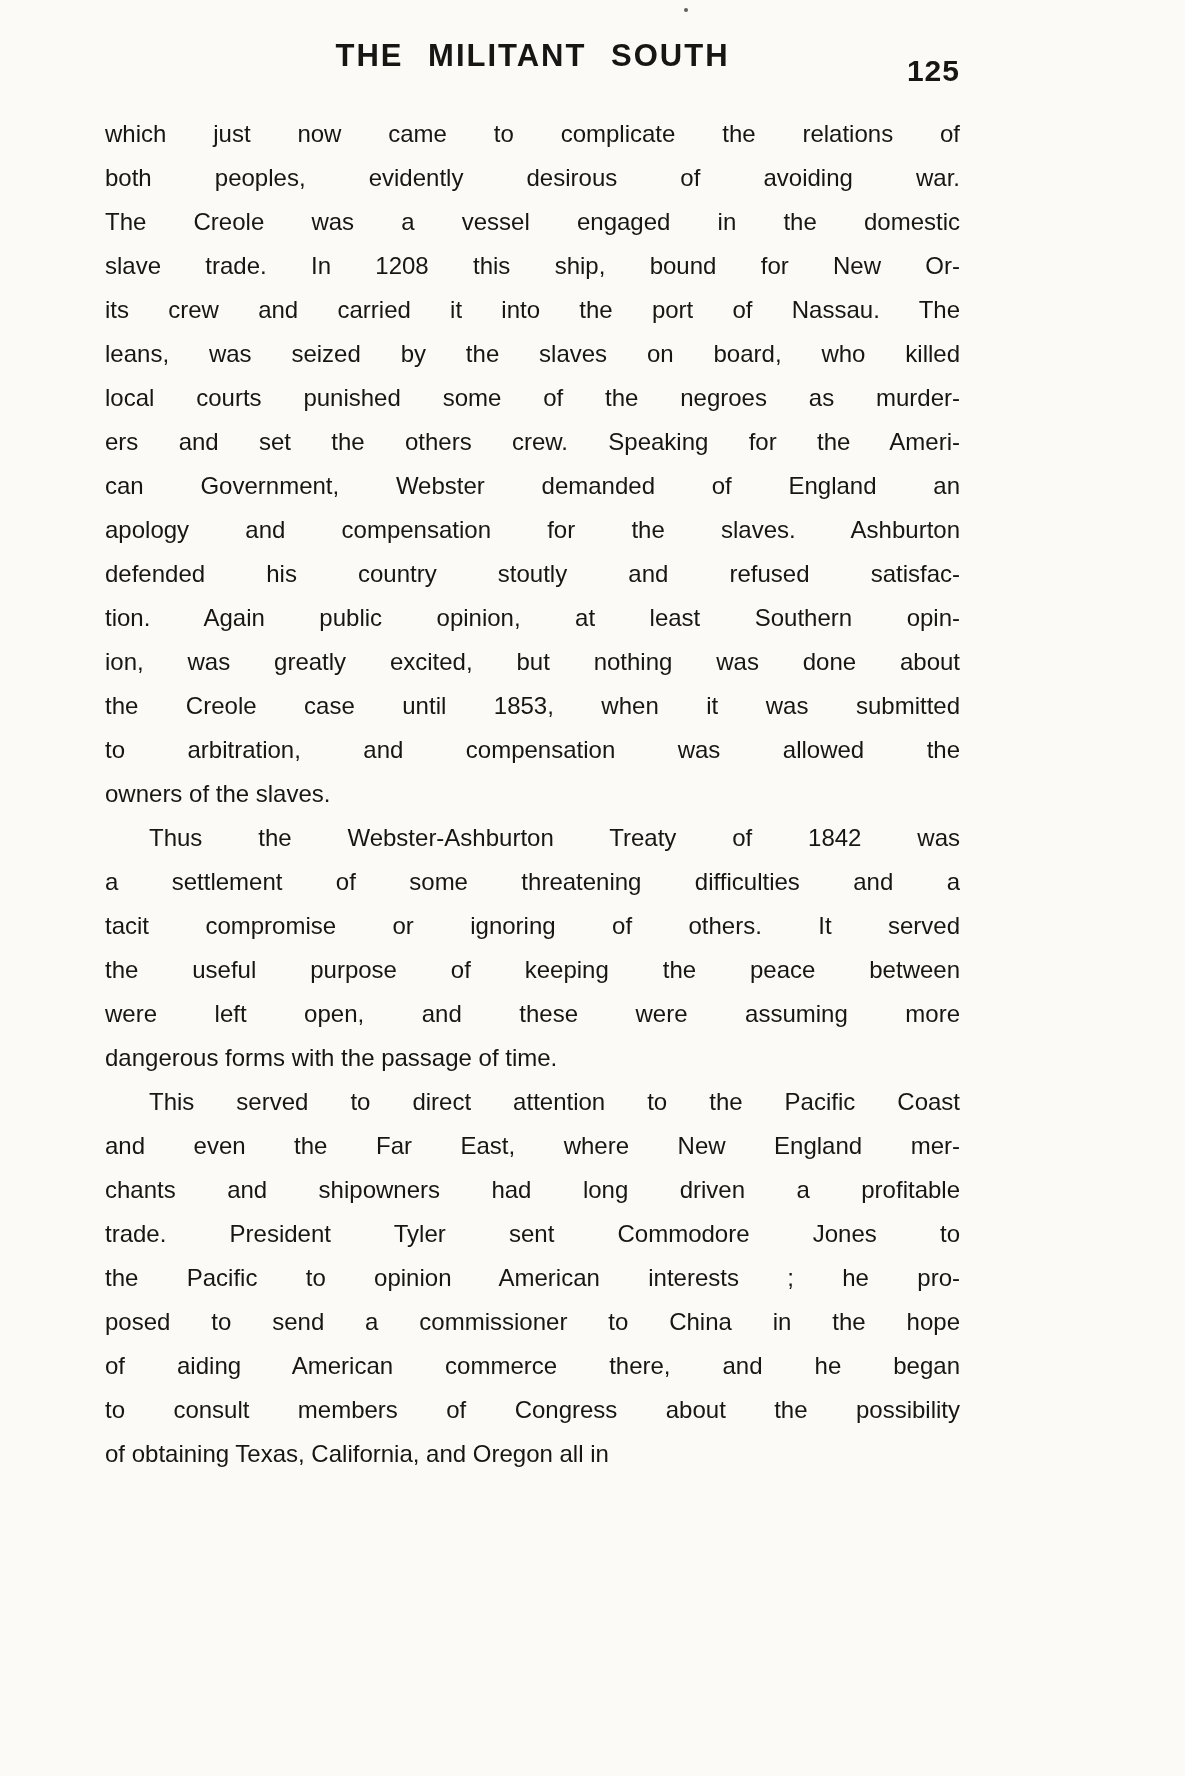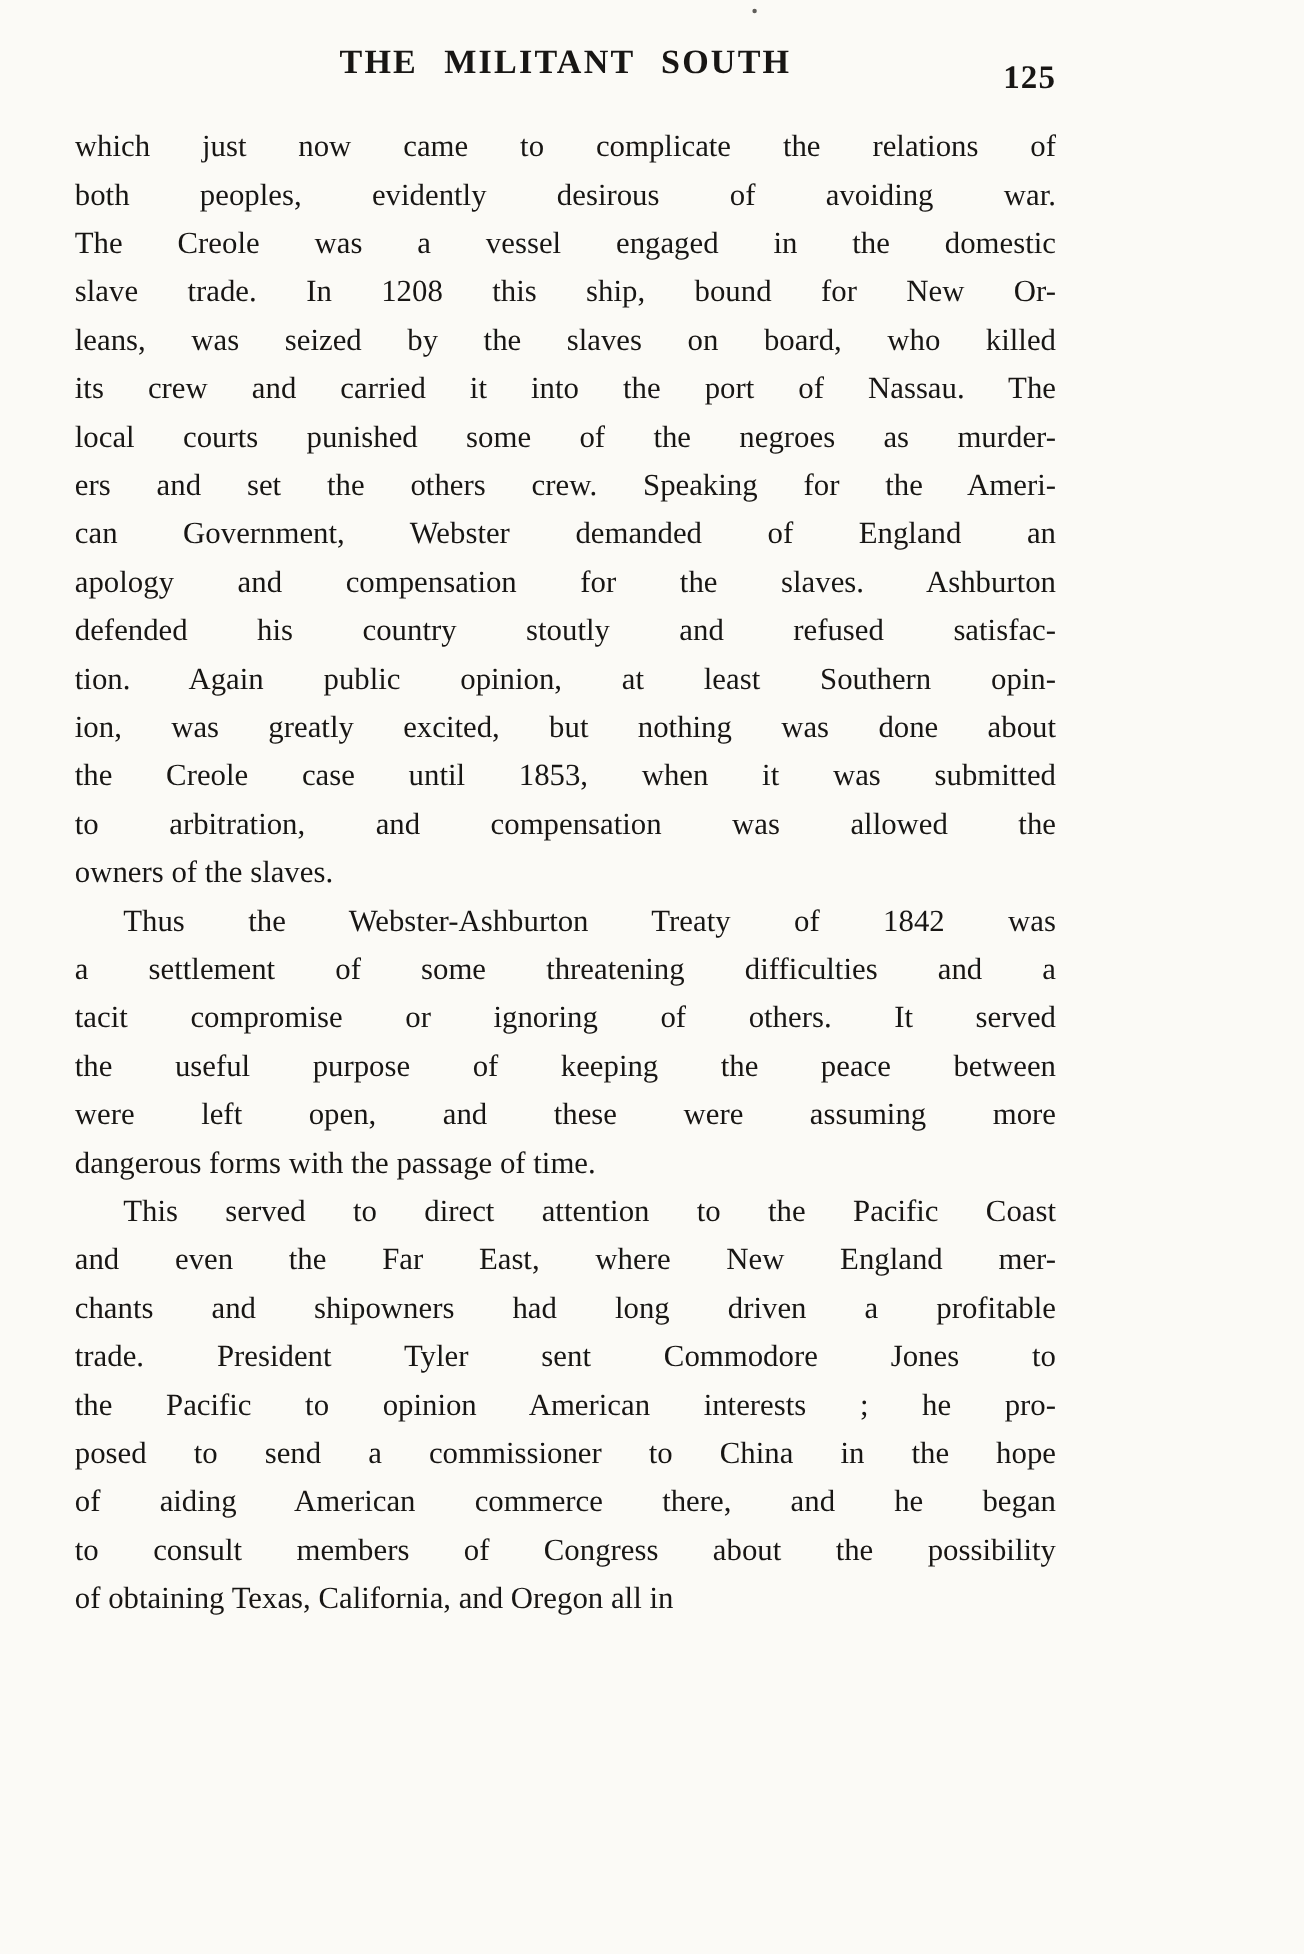--- a/index.html
+++ b/index.html
@@ -7,22 +7,22 @@
     padding: 0;
     background: var(--paper, #fbfaf6);
   }
   .page {
     position: relative;
     width: 1185px;
     height: 1776px;
     box-sizing: border-box;
     background: var(--paper, #fbfaf6);
     color: var(--ink, #181614);
-    font-family: Liberation Serif, serif;
-    padding: 38px 225px 0 68px;
+    font-family: Liberation Sans, sans-serif;
+    padding: 38px 225px 0 105px;
     overflow: hidden;
   }
   .header {
     position: relative;
     height: 46px;
     margin-bottom: 20px;
   }
   .title {
     display: block;
     text-align: center;
@@ -34,21 +34,21 @@
   }
   .pagenum {
     position: absolute;
     right: 0;
     top: 16px;
     font-size: 30px;
     font-weight: 700;
     letter-spacing: 1px;
   }
   .page-body {
-    font-size: 28px;
+    font-size: 24px;
     line-height: 44px;
     margin-top: 28px;
   }
   .paragraph {
     margin: 0;
   }
   .line {
     text-align: justify;
     text-align-last: justify;
     -moz-text-align-last: justify;
@@ -82,22 +82,22 @@
   <div class="header">
     <span class="title">THE MILITANT SOUTH</span>
     <span class="pagenum">125</span>
   </div>
   <div class="page-body" id="page-body">
       <div class="paragraph">
         <div class="line">which just now came to complicate the relations of</div>
         <div class="line">both peoples, evidently desirous of avoiding war.</div>
         <div class="line">The Creole was a vessel engaged in the domestic</div>
         <div class="line">slave trade. In 1208 this ship, bound for New Or-</div>
+        <div class="line">its crew and carried it into the port of Nassau. The</div>
         <div class="line">leans, was seized by the slaves on board, who killed</div>
-        <div class="line">its crew and carried it into the port of Nassau. The</div>
         <div class="line">local courts punished some of the negroes as murder-</div>
         <div class="line">ers and set the others crew. Speaking for the Ameri-</div>
         <div class="line">can Government, Webster demanded of England an</div>
         <div class="line">apology and compensation for the slaves. Ashburton</div>
         <div class="line">defended his country stoutly and refused satisfac-</div>
         <div class="line">tion. Again public opinion, at least Southern opin-</div>
         <div class="line">ion, was greatly excited, but nothing was done about</div>
         <div class="line">the Creole case until 1853, when it was submitted</div>
         <div class="line">to arbitration, and compensation was allowed the</div>
         <div class="line last">owners of the slaves.</div>

